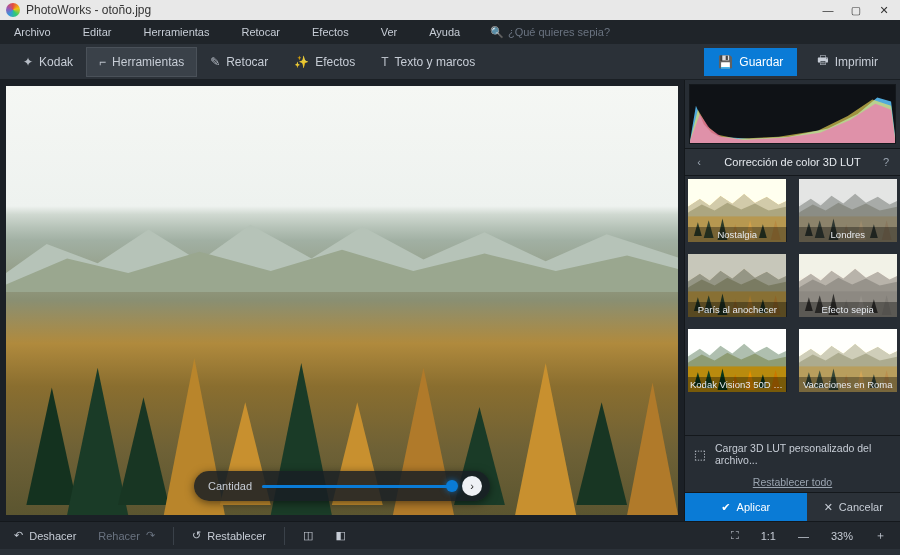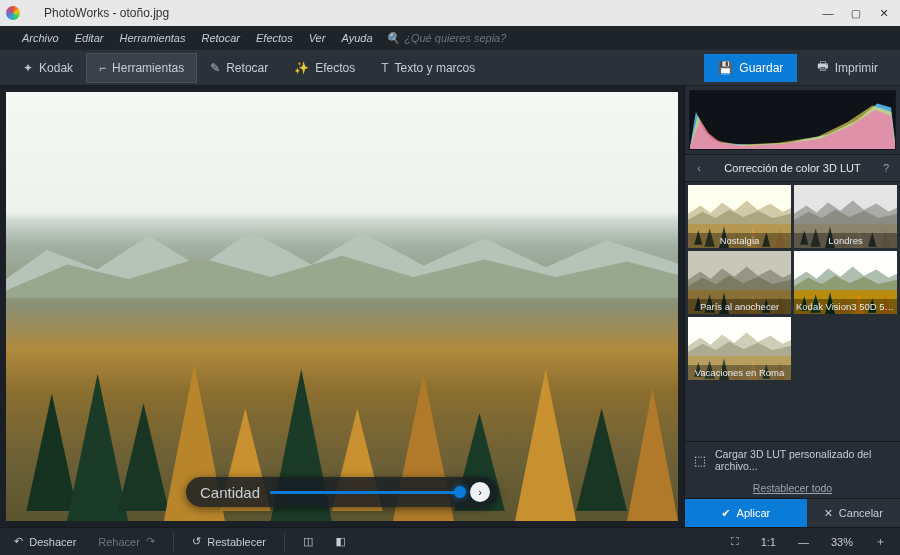--- a/index.html
+++ b/index.html
@@ -1,55 +1,55 @@
 <!DOCTYPE html>
 <html><head>
 <meta charset="utf-8">
 <style>
 * { margin:0; padding:0; box-sizing:border-box; font-family:"Segoe UI",Arial,sans-serif; }
 body { width:900px; height:555px; background:#2b3138; color:#c7cdd6; font-size:11px; overflow:hidden; }
-.titlebar { height:26px; background:#e8e8e8; display:flex; align-items:center; padding:0 6px; color:#333;gap:18px; }
+.titlebar { height:20px; background:#e8e8e8; display:flex; align-items:center; padding:0 6px; color:#333; }
 .titlebar .logo { width:14px; height:14px; border-radius:50%; background:conic-gradient(#e74c3c,#f1c40f,#2ecc71,#3498db,#9b59b6,#e74c3c); margin-right:6px; }
 .titlebar .title { flex:1; font-size:12px; }
 .winbtns { display:flex; gap:16px; padding-right:4px; }
 .winbtn { width:12px; text-align:center; cursor:pointer; }
-.menubar { height:24px; background:#1f2429; display:flex; align-items:center; padding:0 16px; gap:4px; font-size:11px;font-style:italic; }
+.menubar { height:24px; background:#1f2429; display:flex; align-items:center; padding:0 8px; gap:20px; font-size:11px; }
 .menubar .mitem { padding:2px 6px; cursor:pointer; color:#c7cdd6; }
 .menubar .srch { flex:0 0 auto; margin-left:4px; color:#6a7380; font-size:11px; display:flex; align-items:center; gap:4px;}
 .toolbar { height:36px; background:#2b3138; display:flex; align-items:center; padding:0 10px; gap:0; border-bottom:1px solid #1a1f24;}
 .tb-left { display:flex; align-items:center; }
 .tbtn { height:30px; padding:0 12px; display:flex; align-items:center; gap:6px; font-size:12px; color:#c7cdd6; cursor:pointer; border:1px solid transparent; position:relative;}
 .tbtn.active { background:#3a4149; border:1px solid #4a5159;}
 .tbtn .ico { font-size:12px; opacity:.9;}
 .tb-right { margin-left:auto; display:flex; gap:8px; align-items:center;}
 .save-btn { background:#0a7bd6; color:#fff; height:28px; padding:0 14px; display:flex; align-items:center; gap:6px; font-size:12px; cursor:pointer;}
 .print-btn { height:28px; padding:0 12px; display:flex; align-items:center; gap:6px; font-size:12px; cursor:pointer; color:#c7cdd6;}
 .main { display:flex; height:calc(555px - 26px - 24px - 36px - 28px); }
 .canvas-wrap { flex:1; background:#1b2026; position:relative; display:flex; align-items:center; justify-content:center; padding:6px;}
 .canvas { width:100%; height:100%; background:
   linear-gradient(to bottom, #f5f7f4 0%, #eef2ef 28%, #cfd8d0 30%, #b6c3b8 33%, #a1b0a3 36%, #8a8f72 50%, #b08a3d 60%, #8a6e2f 70%, #6e6136 85%, #5b5530 100%);
   position:relative; overflow:hidden;}
 .mountains { position:absolute; left:0; right:0; top:30%; height:18%; }
 .mountains svg { width:100%; height:100%; display:block;}
 .trees { position:absolute; left:0; right:0; bottom:0; height:48%; }
 .trees svg { width:100%; height:100%; display:block;}
 .amount-bar { position:absolute; left:50%; bottom:14px; transform:translateX(-50%); background:rgba(25,30,36,.85); height:30px; border-radius:16px; display:flex; align-items:center; padding:0 8px 0 14px; gap:10px; box-shadow:0 2px 8px rgba(0,0,0,.5);}
-.amount-bar .lbl { font-size:15px; color:#c7cdd6;}
+.amount-bar .lbl { font-size:11px; color:#c7cdd6;}
 .amount-bar .track { width:190px; height:3px; background:#4a5159; border-radius:2px; position:relative;}
 .amount-bar .track .fill { position:absolute; left:0; top:0; bottom:0; width:100%; background:#0a7bd6; border-radius:2px;}
 .amount-bar .track .knob { position:absolute; right:-6px; top:50%; transform:translateY(-50%); width:12px; height:12px; border-radius:50%; background:#0a7bd6; box-shadow:0 0 6px rgba(10,123,214,.8);}
 .amount-bar .go { width:20px; height:20px; border-radius:50%; background:#eef1f5; color:#222; display:flex; align-items:center; justify-content:center; font-size:11px; cursor:pointer;}
 .side { width:216px; background:#272d34; border-left:1px solid #14181c; display:flex; flex-direction:column;}
 .histo { height:60px; background:#0f1216; margin:4px; border:1px solid #14181c; position:relative; overflow:hidden;}
 .histo svg { width:100%; height:100%; display:block;}
 .panel-head { height:28px; display:flex; align-items:center; padding:0 6px; border-top:1px solid #14181c; border-bottom:1px solid #14181c; background:#2b3138;}
 .panel-head .back { width:16px; text-align:center; cursor:pointer; color:#9aa4b0;}
 .panel-head .ttl { flex:1; text-align:center; color:#e6eaef; font-size:11px;}
 .panel-head .q { width:16px; text-align:center; cursor:pointer; color:#9aa4b0;}
-.presets { flex:1; overflow:hidden; padding:3px; display:grid; grid-template-columns:1fr 1fr; gap:3px; grid-auto-rows:63px;}
+.presets { flex:1; overflow:hidden; padding:3px; display:grid; grid-template-columns:1fr 1fr; gap:12px; grid-auto-rows:63px;}
 .preset { position:relative; cursor:pointer; overflow:hidden;}
 .preset .thumb { position:absolute; inset:0; }
 .preset .cap { position:absolute; left:0; right:0; bottom:0; text-align:center; font-size:9.5px; padding:2px 2px; background:rgba(0,0,0,.35); color:#e6eaef; white-space:nowrap; overflow:hidden; text-overflow:ellipsis;}
 .load-lut { display:flex; align-items:center; gap:8px; padding:6px 8px; font-size:10.5px; color:#c7cdd6; cursor:pointer; border-top:1px solid #14181c;}
 .load-lut .cube { width:16px; height:16px; display:flex; align-items:center; justify-content:center; font-size:13px;}
 .reset-link { text-align:center; font-size:10.5px; color:#9aa4b0; text-decoration:underline; padding:4px 16px; cursor:pointer;}
 .apply-row { display:flex; border-top:1px solid #14181c;}
 .apply-btn { flex:1.3; background:#0a7bd6; color:#fff; height:28px; display:flex; align-items:center; justify-content:center; gap:6px; font-size:11px; cursor:pointer;}
 .cancel-btn { flex:1; background:#2b3138; color:#c7cdd6; height:28px; display:flex; align-items:center; justify-content:center; gap:6px; font-size:11px; cursor:pointer;}
 .footer { height:28px; background:#22272d; display:flex; align-items:center; padding:0 10px; gap:14px; border-top:1px solid #14181c;}
@@ -214,20 +214,26 @@
           </svg>
           <div class="cap">Londres</div>
         </div>
         <div class="preset">
           <svg class="thumb flt-dusk" viewBox="0 0 100 64" preserveAspectRatio="none">
             <use href="#mini-scene"></use>
           </svg>
           <div class="cap">París al anochecer</div>
         </div>
         <div class="preset">
+          <svg class="thumb flt-sepia" viewBox="0 0 100 64" preserveAspectRatio="none">
+            <use href="#mini-scene"></use>
+          </svg>
+          <div class="cap">Efecto sepia</div>
+        </div>
+        <div class="preset">
           <svg class="thumb flt-kodak" viewBox="0 0 100 64" preserveAspectRatio="none">
             <use href="#mini-scene"></use>
           </svg>
           <div class="cap">Kodak Vision3 50D 5203</div>
         </div>
         <div class="preset">
           <svg class="thumb flt-rome" viewBox="0 0 100 64" preserveAspectRatio="none">
             <use href="#mini-scene"></use>
           </svg>
           <div class="cap">Vacaciones en Roma</div>

